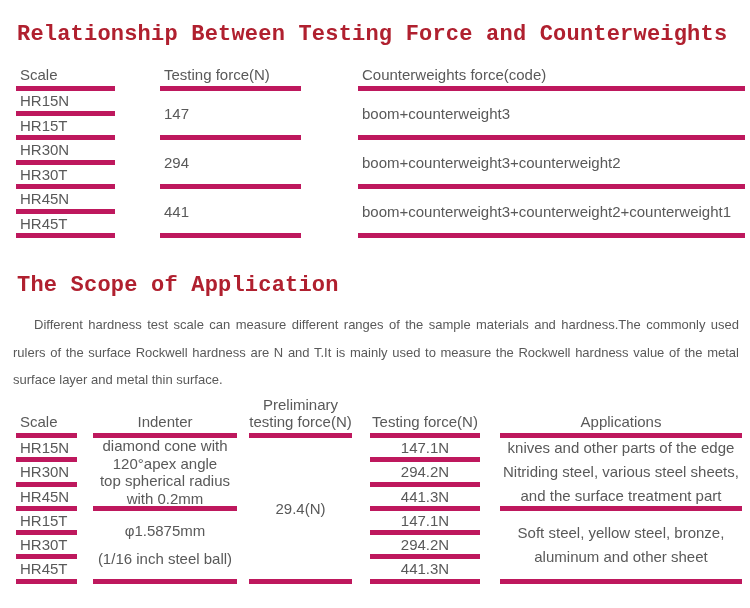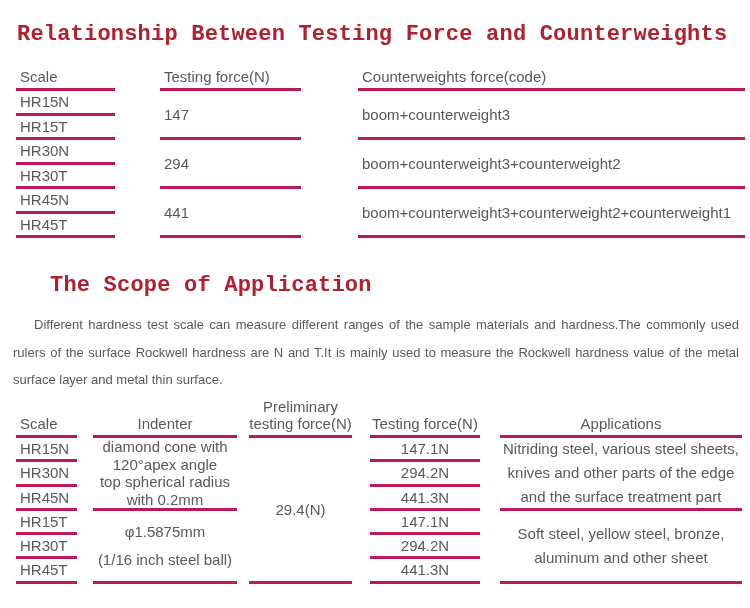--- a/index.html
+++ b/index.html
@@ -7,21 +7,21 @@
     position:relative; width:750px; height:608px; background:#ffffff;
     font-family:"Liberation Sans", sans-serif; overflow:hidden;
   }
   .heading {
     position:absolute; margin:0;
     font-family:Liberation Mono, monospace; font-weight:bold;
     font-size:22px; color:#b0202f; letter-spacing:0.2px; white-space:nowrap;
   }
   .col { position:absolute; }
   .cell {
-    box-sizing:border-box; border-bottom:3px solid #be185d;
+    box-sizing:border-box; border-bottom:5px solid #be185d;
     display:flex; align-items:center; color:#595959; font-size:15px;
   }
   .cell.left   { justify-content:flex-start; padding-left:4px; text-align:left; }
   .cell.center { justify-content:center; text-align:center; }
   .cell.head   { align-items:flex-end; padding-bottom:3px; }
   .cell.stack  { flex-direction:column; justify-content:center; align-items:center; }
   .line { white-space:nowrap; }
   
   .h1c { height:21px; }
   .r   { height:24.5px; }
@@ -66,21 +66,21 @@
     <div class="cell left r2">441</div>
   </div>
 
   <div class="col" style="left:358px; top:70px; width:387px;">
     <div class="cell head left h1c">Counterweights force(code)</div>
     <div class="cell left r2">boom+counterweight3</div>
     <div class="cell left r2">boom+counterweight3+counterweight2</div>
     <div class="cell left r2">boom+counterweight3+counterweight2+counterweight1</div>
   </div>
 
-  <h1 class="heading" style="left:17px; top:273px;margin-left:33px;">The Scope of Application</h1>
+  <h1 class="heading" style="left:17px; top:273px;">The Scope of Application</h1>
 
   <p class="para">Different hardness test scale can measure different ranges of the sample materials and hardness.The commonly used rulers of the surface Rockwell hardness are N and T.It is mainly used to measure the Rockwell hardness value of the metal surface layer and metal thin surface.</p>
 
   <div class="col" style="left:16px; top:400px; width:61px;">
     <div class="cell head left h2c">Scale</div>
     <div class="cell left s">HR15N</div>
     <div class="cell left s">HR30N</div>
     <div class="cell left s">HR45N</div>
     <div class="cell left s">HR15T</div>
     <div class="cell left s">HR30T</div>
@@ -115,22 +115,22 @@
     <div class="cell center s">294.2N</div>
     <div class="cell center s">441.3N</div>
     <div class="cell center s">147.1N</div>
     <div class="cell center s">294.2N</div>
     <div class="cell center s">441.3N</div>
   </div>
 
   <div class="col" style="left:500px; top:400px; width:242px;">
     <div class="cell head center h2c">Applications</div>
     <div class="cell stack s3 apps">
+      <div class="line">knives and other parts of the edge</div>
       <div class="line">Nitriding steel, various steel sheets,</div>
-      <div class="line">knives and other parts of the edge</div>
       <div class="line">and the surface treatment part</div>
     </div>
     <div class="cell stack s3 apps">
       <div class="line">Soft steel, yellow steel, bronze,</div>
       <div class="line">aluminum and other sheet</div>
     </div>
   </div>
 
 </div>
 

